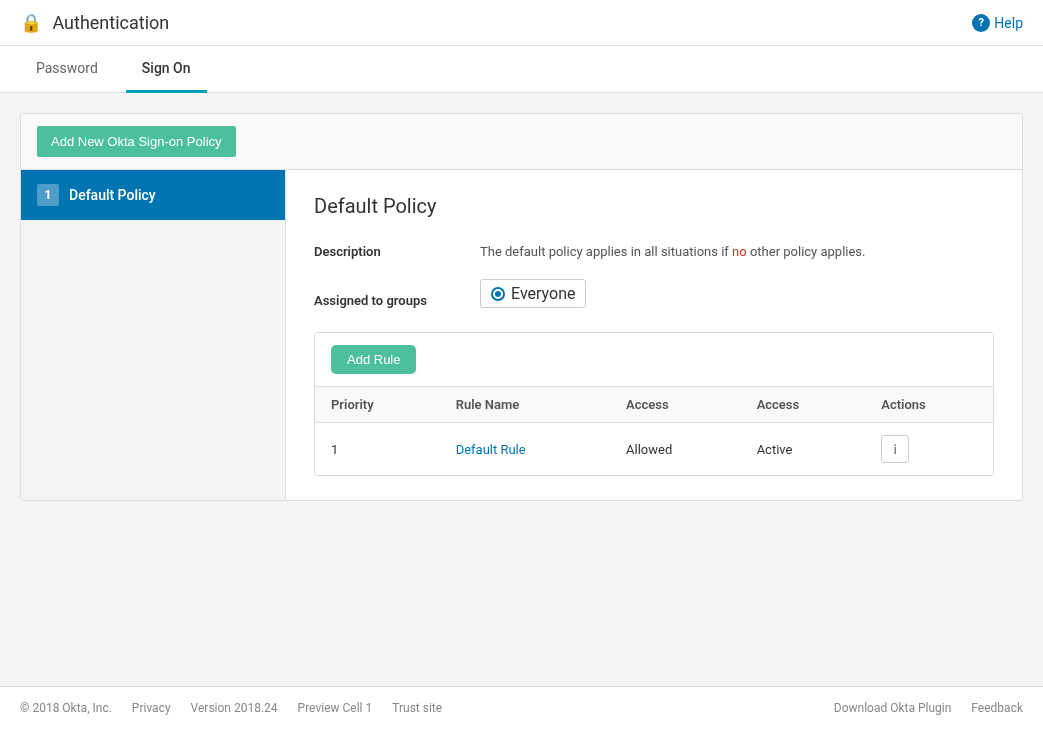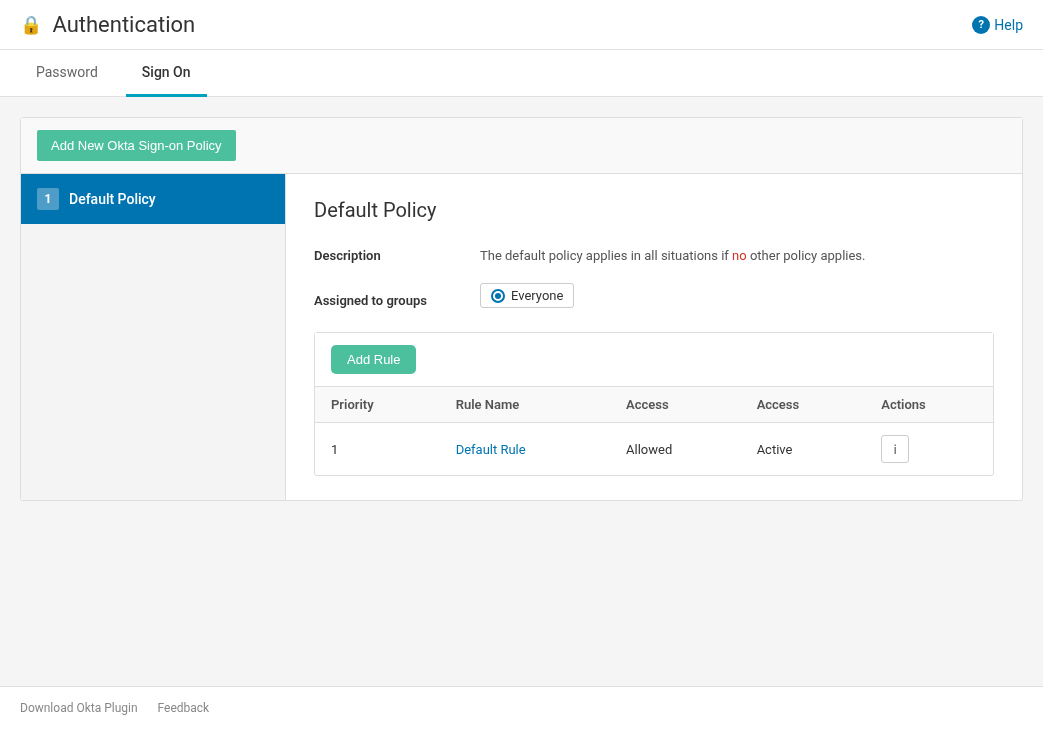--- a/index.html
+++ b/index.html
@@ -21,21 +21,21 @@
       display: flex;
       align-items: center;
       justify-content: space-between;
     }
     .header-left {
       display: flex;
       align-items: center;
       gap: 10px;
     }
     .header-title {
-      font-size: 22px;
+      font-size: 18px;
       font-weight: 400;
       color: #333;
     }
     .lock-icon {
       color: #555;
       font-size: 18px;
     }
     .help-link {
       color: #0073b1;
       text-decoration: none;
@@ -180,21 +180,21 @@
       color: #d93025;
     }
 
     .group-badge {
       display: inline-flex;
       align-items: center;
       gap: 6px;
       border: 1px solid #ccc;
       border-radius: 3px;
       padding: 4px 10px;
-      font-size: 13px;
+      font-size: 16px;
       color: #333;
       background: #fff;
     }
     .radio-dot {
       width: 14px;
       height: 14px;
       border-radius: 50%;
       border: 2px solid #0073b1;
       display: flex;
       align-items: center;
@@ -378,17 +378,24 @@
             </tbody>
           </table>
         </div>
 
       </div>
     </div>
   </div>
 </div>
 
 <div class="footer">
+  <div class="footer-left">
+    <span>© 2018 Okta, Inc.</span>
+    <a href="#">Privacy</a>
+    <span>Version 2018.24</span>
+    <a href="#">Preview Cell 1</a>
+    <a href="#">Trust site</a>
+  </div>
   <div class="footer-right">
     <a href="#">Download Okta Plugin</a>
     <a href="#">Feedback</a>
   </div>
 </div>
 
 </body></html>

